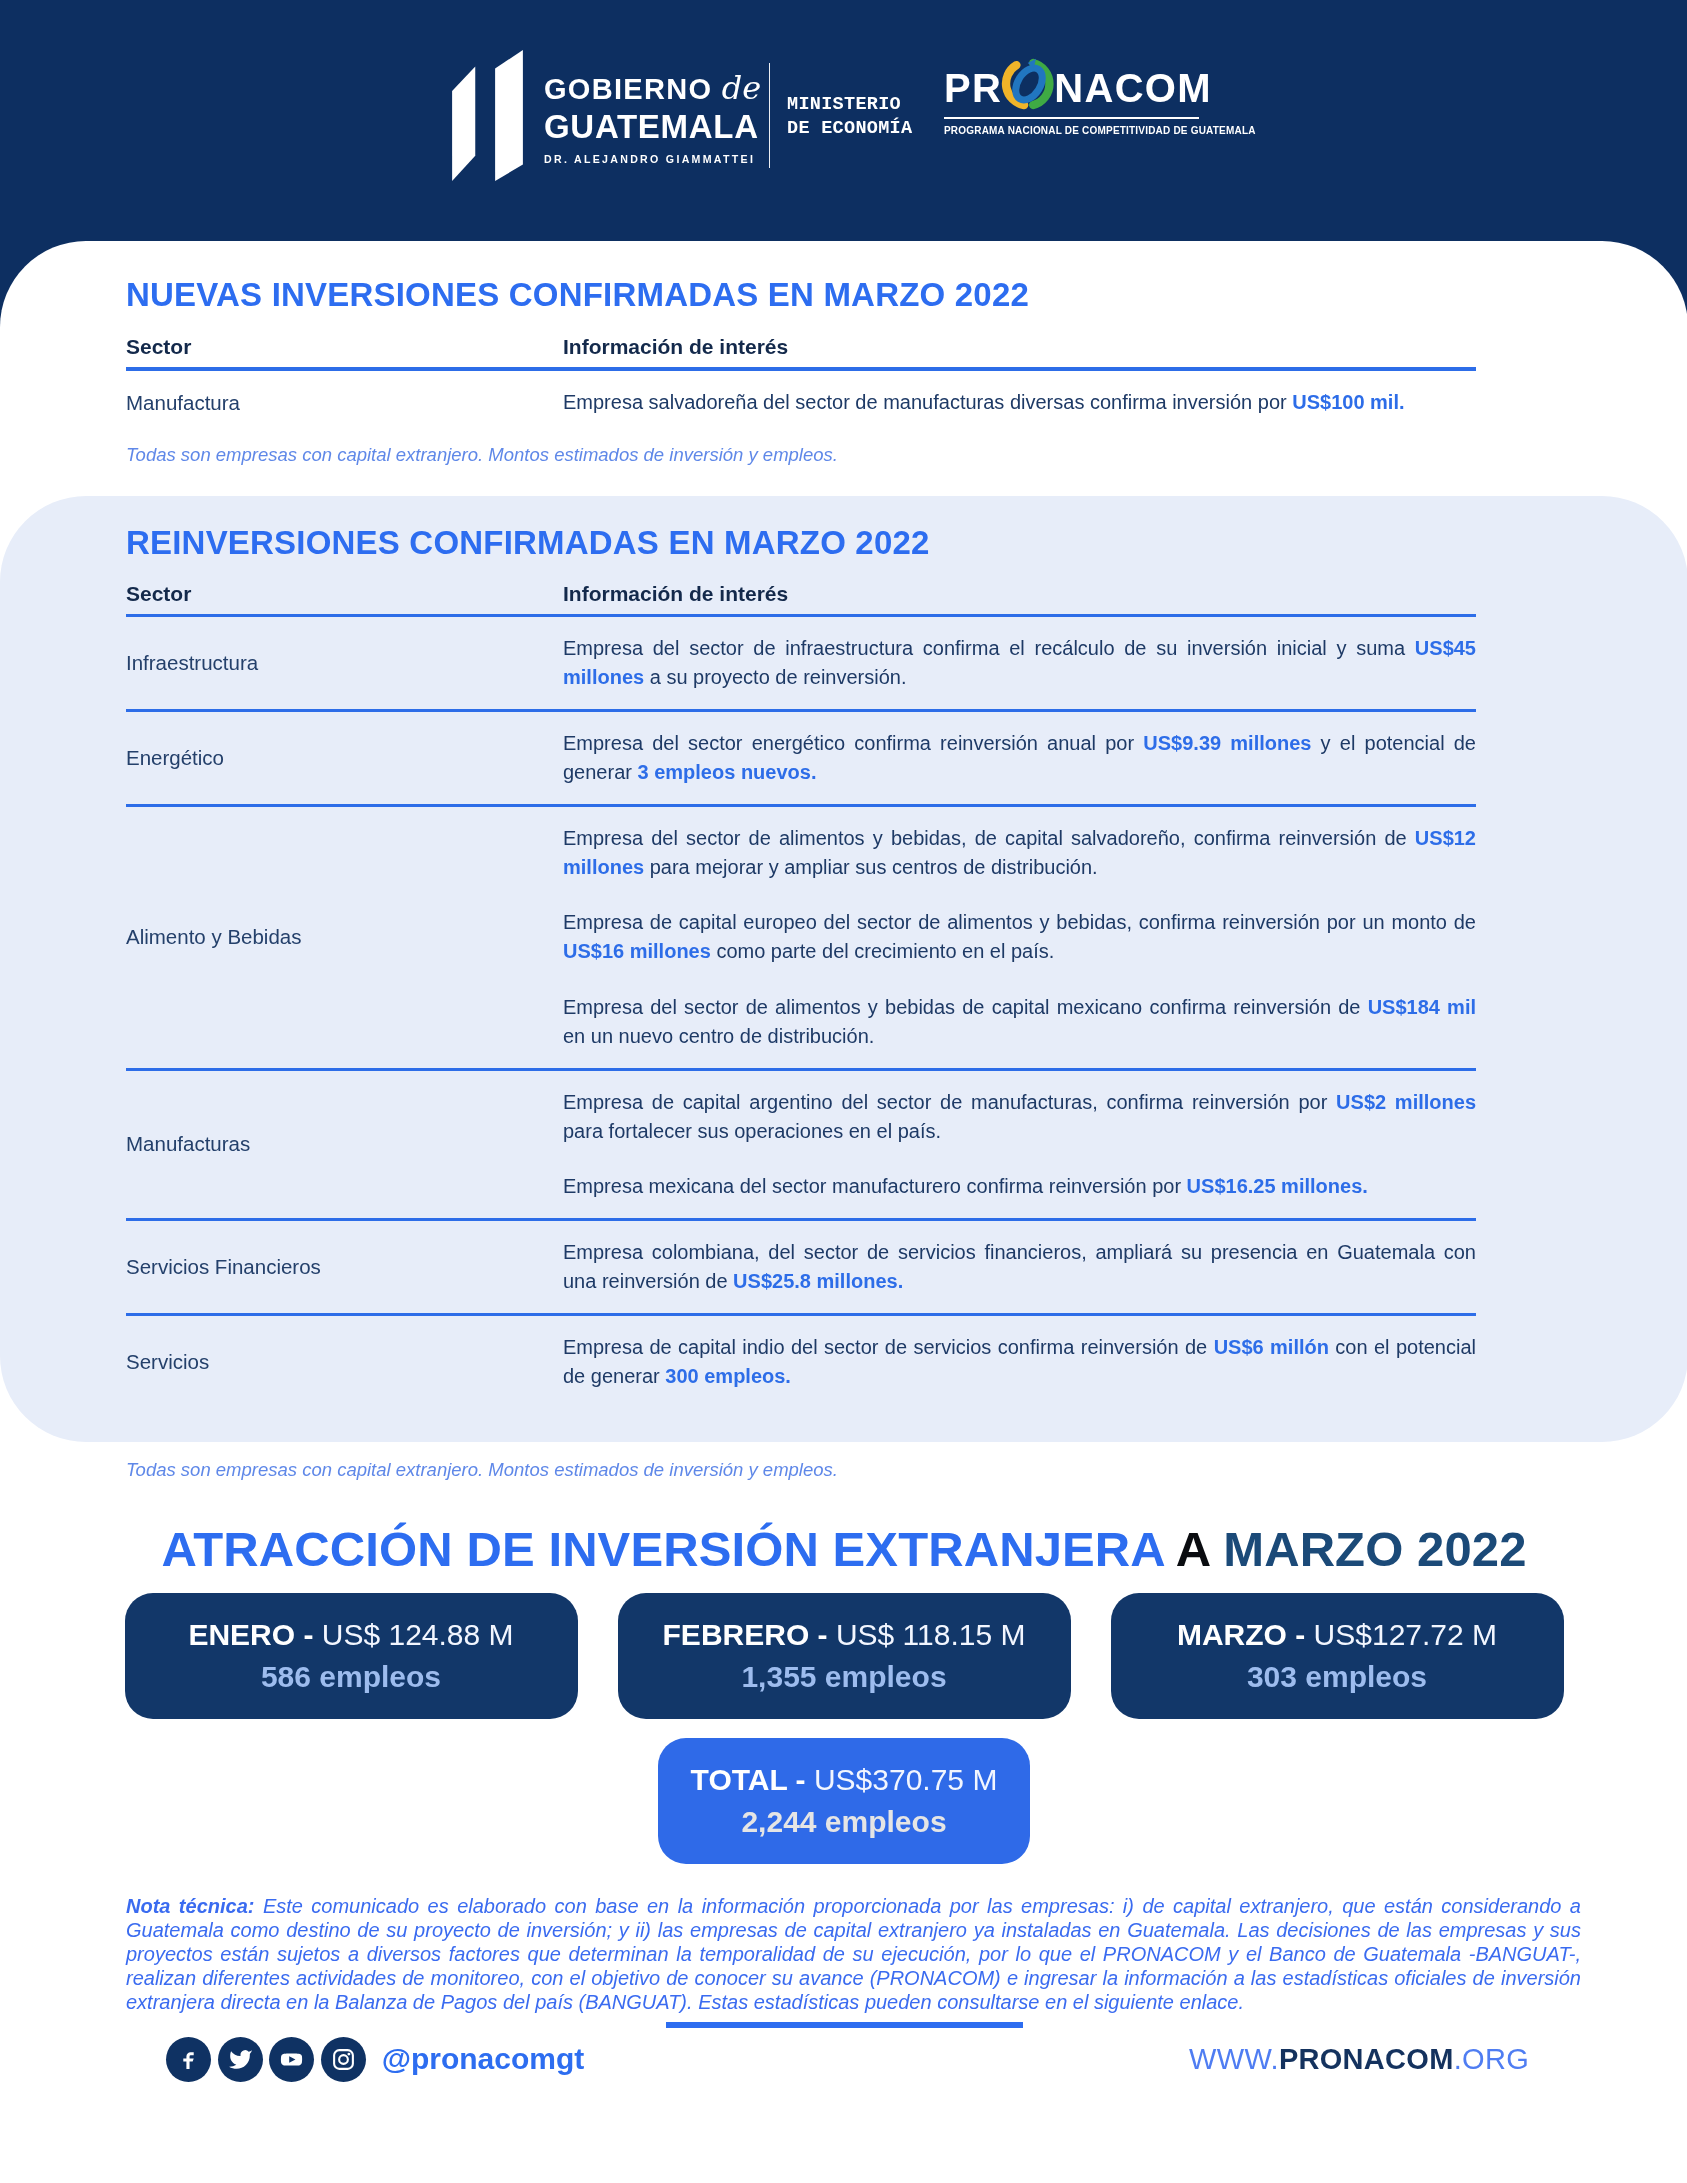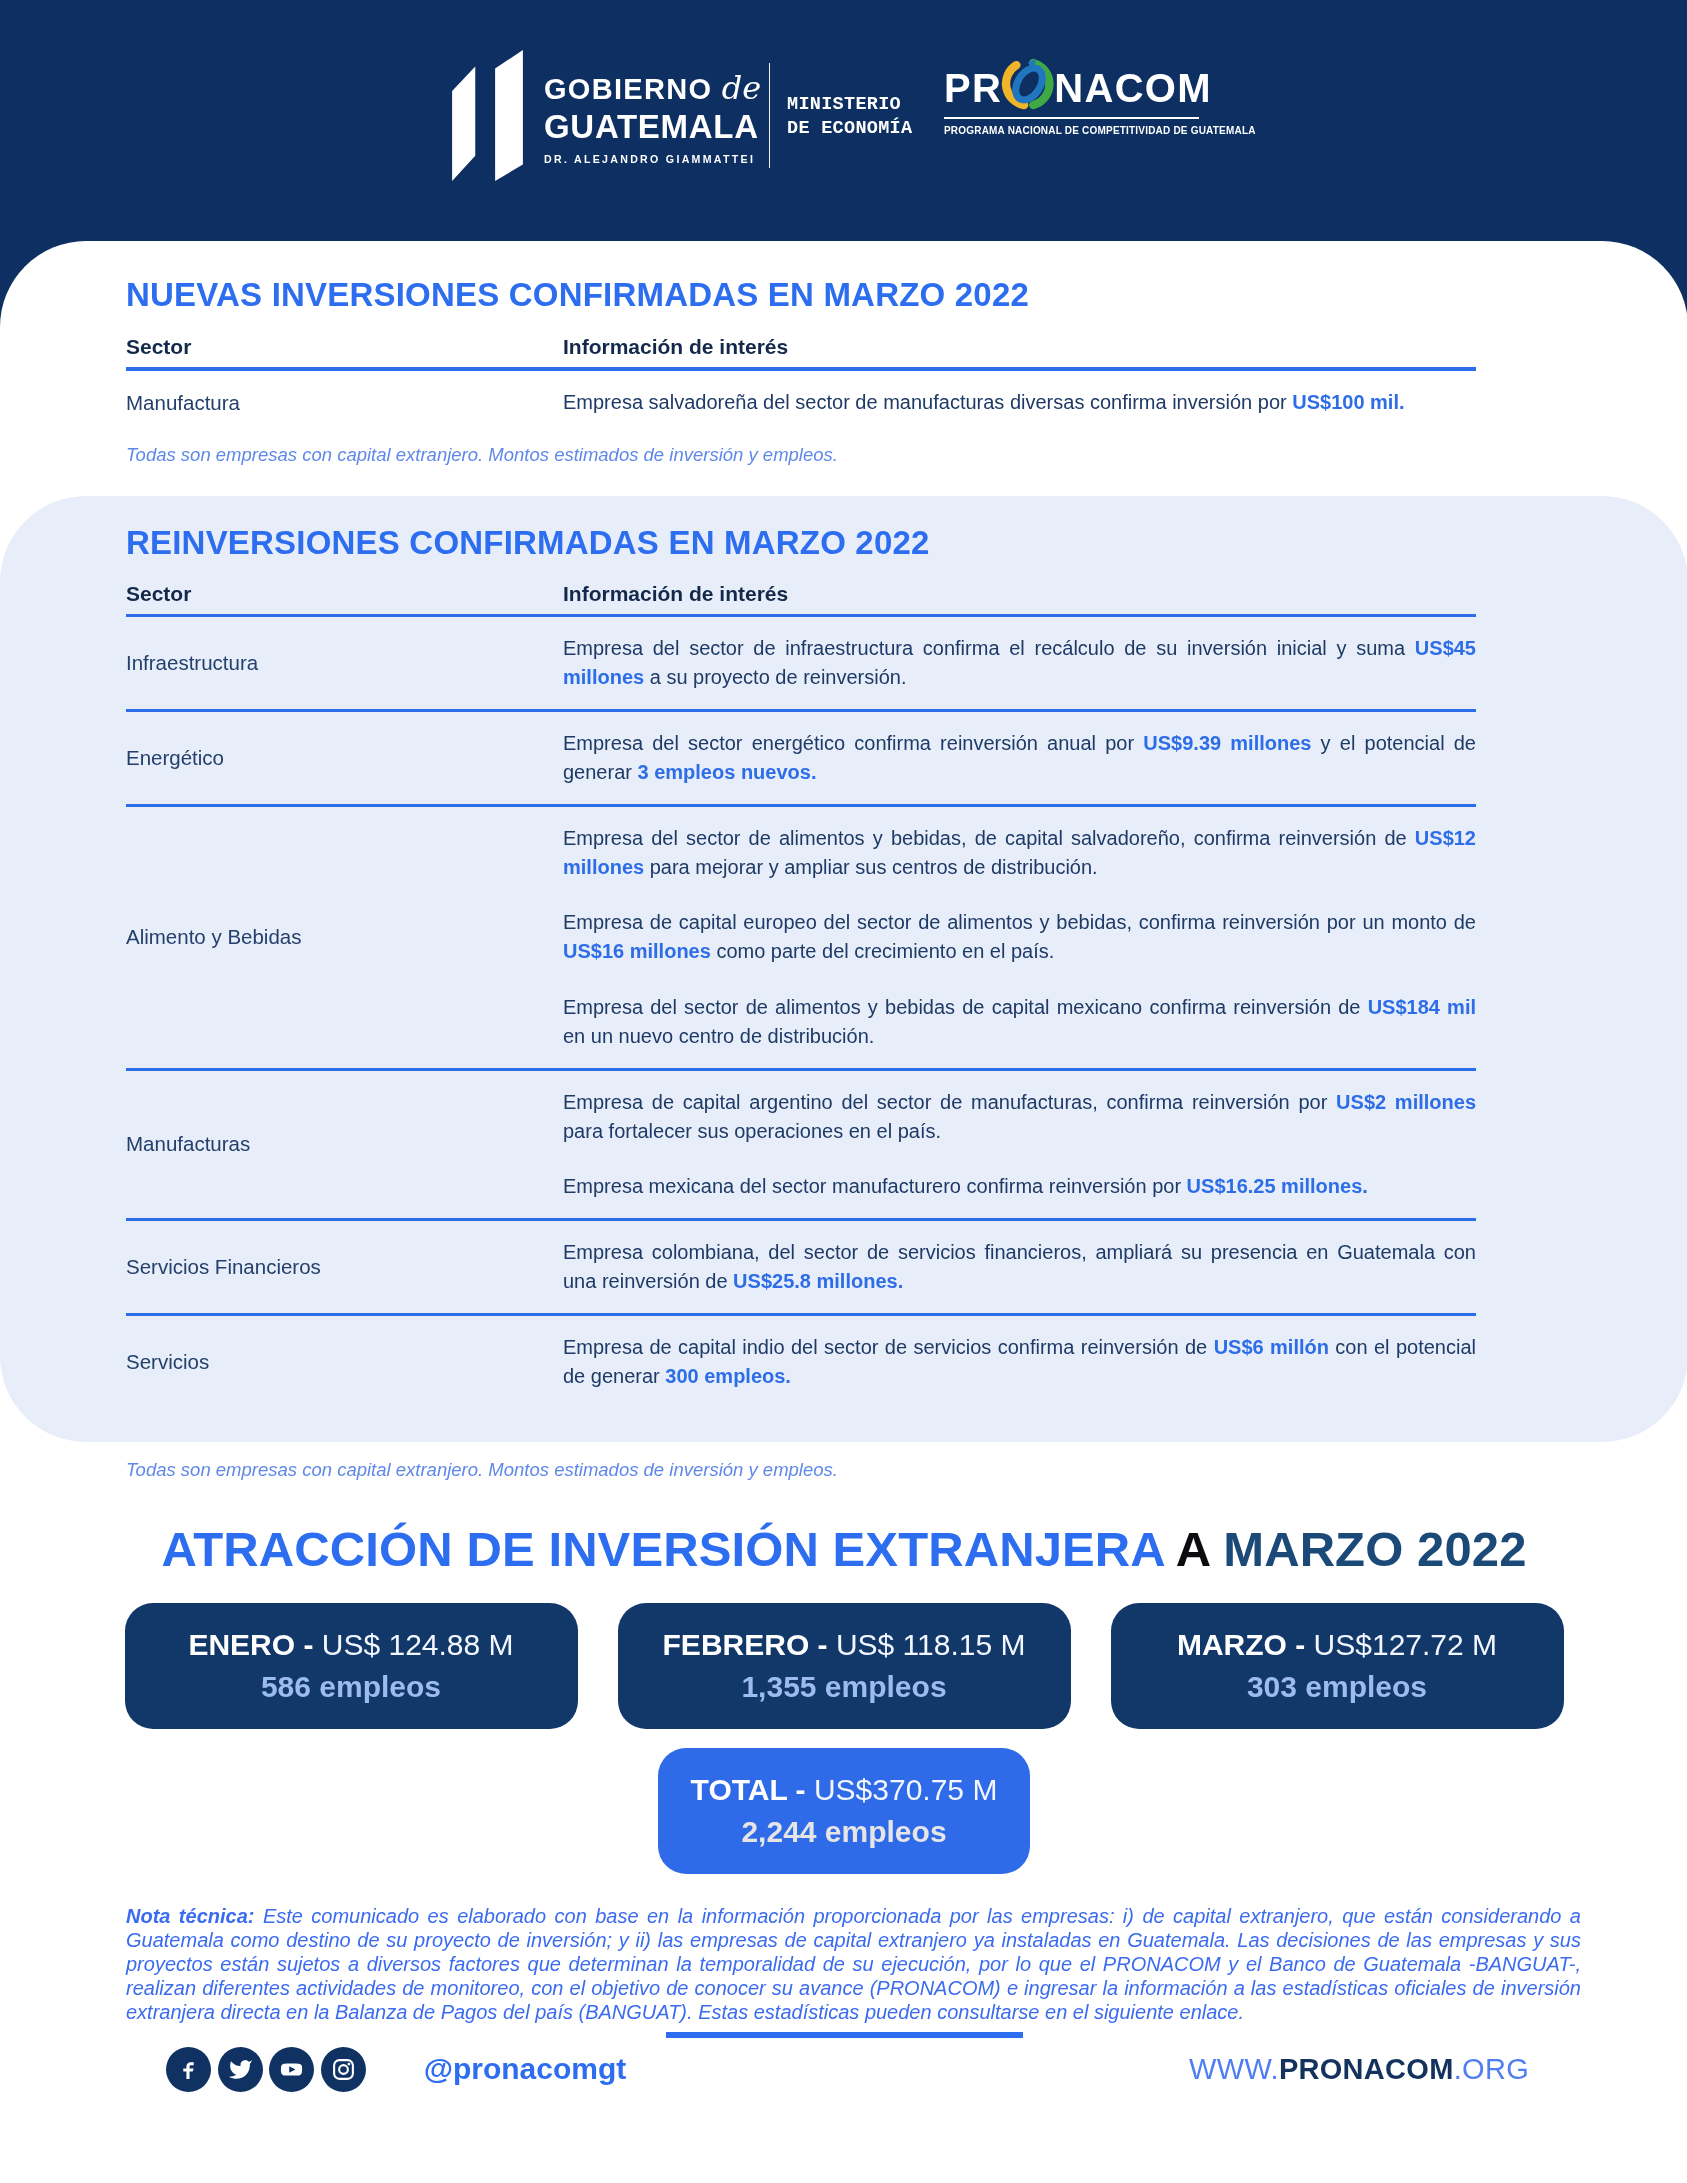--- a/index.html
+++ b/index.html
@@ -48,35 +48,35 @@
   .panel h2 { margin-bottom:21px; }
 
   
   .attract { margin-top:42px; text-align:center; }
   .attract h1 { font-size:49px; font-weight:700; line-height:1.08; letter-spacing:0.1px; }
   .t-blue { color:#2D6DF0; }
   .t-a { color:#0A0C10; }
   .t-dark { color:#1B4A78; }
   .cards { display:flex; justify-content:center; gap:40px; margin-top:17px; }
   .card { width:453px; height:126px; background:#123769; border-radius:28px; color:#fff;
-          display:flex; flex-direction:column; align-items:center; justify-content:center; gap:8px;margin-top:10px; }
+          display:flex; flex-direction:column; align-items:center; justify-content:center; gap:8px; }
   .card-l1 { font-size:30px; }
   .c-month { font-weight:700; }
   .c-amount { font-weight:400; color:#F2F6FF; }
   .card-l2 { font-size:30px; font-weight:700; color:#9DBCEE; }
   .total-card { width:372px; height:126px; background:#2F6AE8; border-radius:28px; color:#fff; margin:18.5px auto 0;
           display:flex; flex-direction:column; align-items:center; justify-content:center; gap:8px; }
   .total-card .card-l2 { color:#e5e5e5; }
 
   
   .technote { margin:30px 107px 0 126px; font-size:20px; line-height:24px; font-style:italic; color:#3A6BF0; text-align:justify; }
   .technote b { font-weight:700; }
   .link-bar { width:357px; height:6px; background:#2D6DF0; margin:8px auto 0; }
   .foot { display:flex; align-items:center; justify-content:space-between; margin-top:9.3px; padding:0 159px 0 166px; }
-  .foot-left { display:flex; align-items:center;gap:42px; }
+  .foot-left { display:flex; align-items:center; }
   .icon-circle { width:45px; height:45px; border-radius:50%; background:#0F3263; display:flex; align-items:center; justify-content:center; margin-right:6.6px; }
   .icon-circle svg { width:25px; height:25px; }
   .handle { font-size:30px; font-weight:700; color:#2D6DF0; margin-left:9.3px; }
   .website { font-size:29px; letter-spacing:0.3px; }
   .w-light { color:#4F7DF2; font-weight:400; }
   .w-dark { color:#14325E; font-weight:700; }
 </style>
 </head>
 <body>
 

